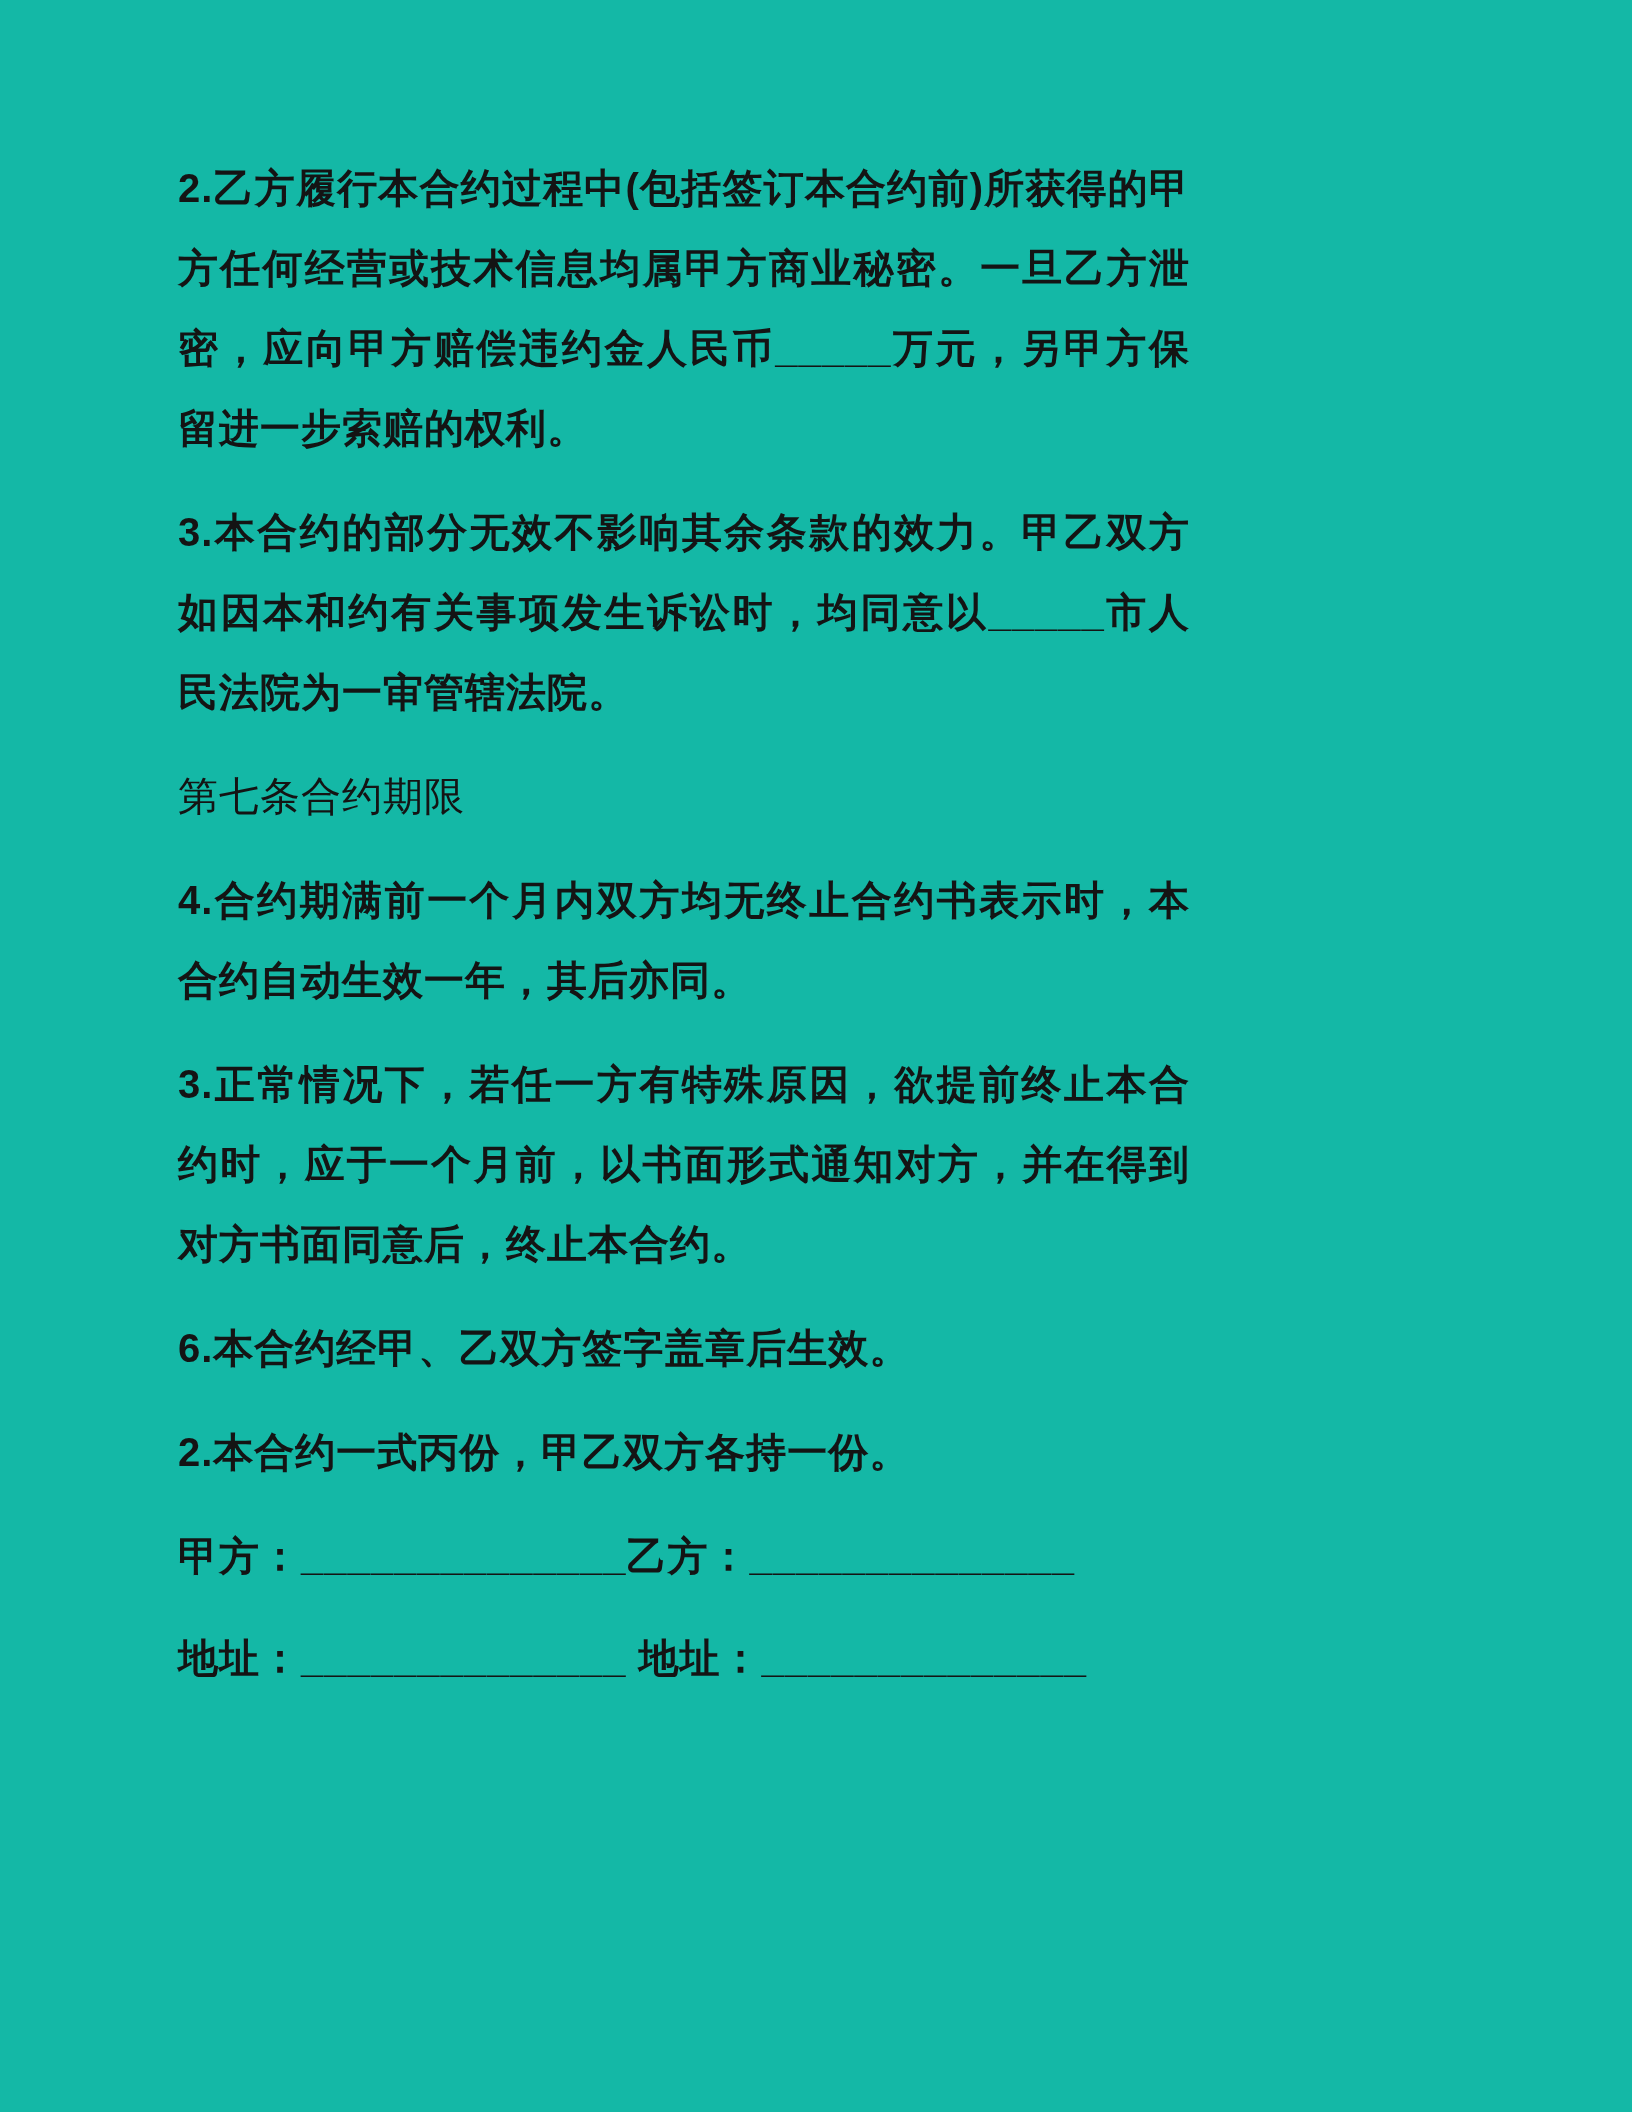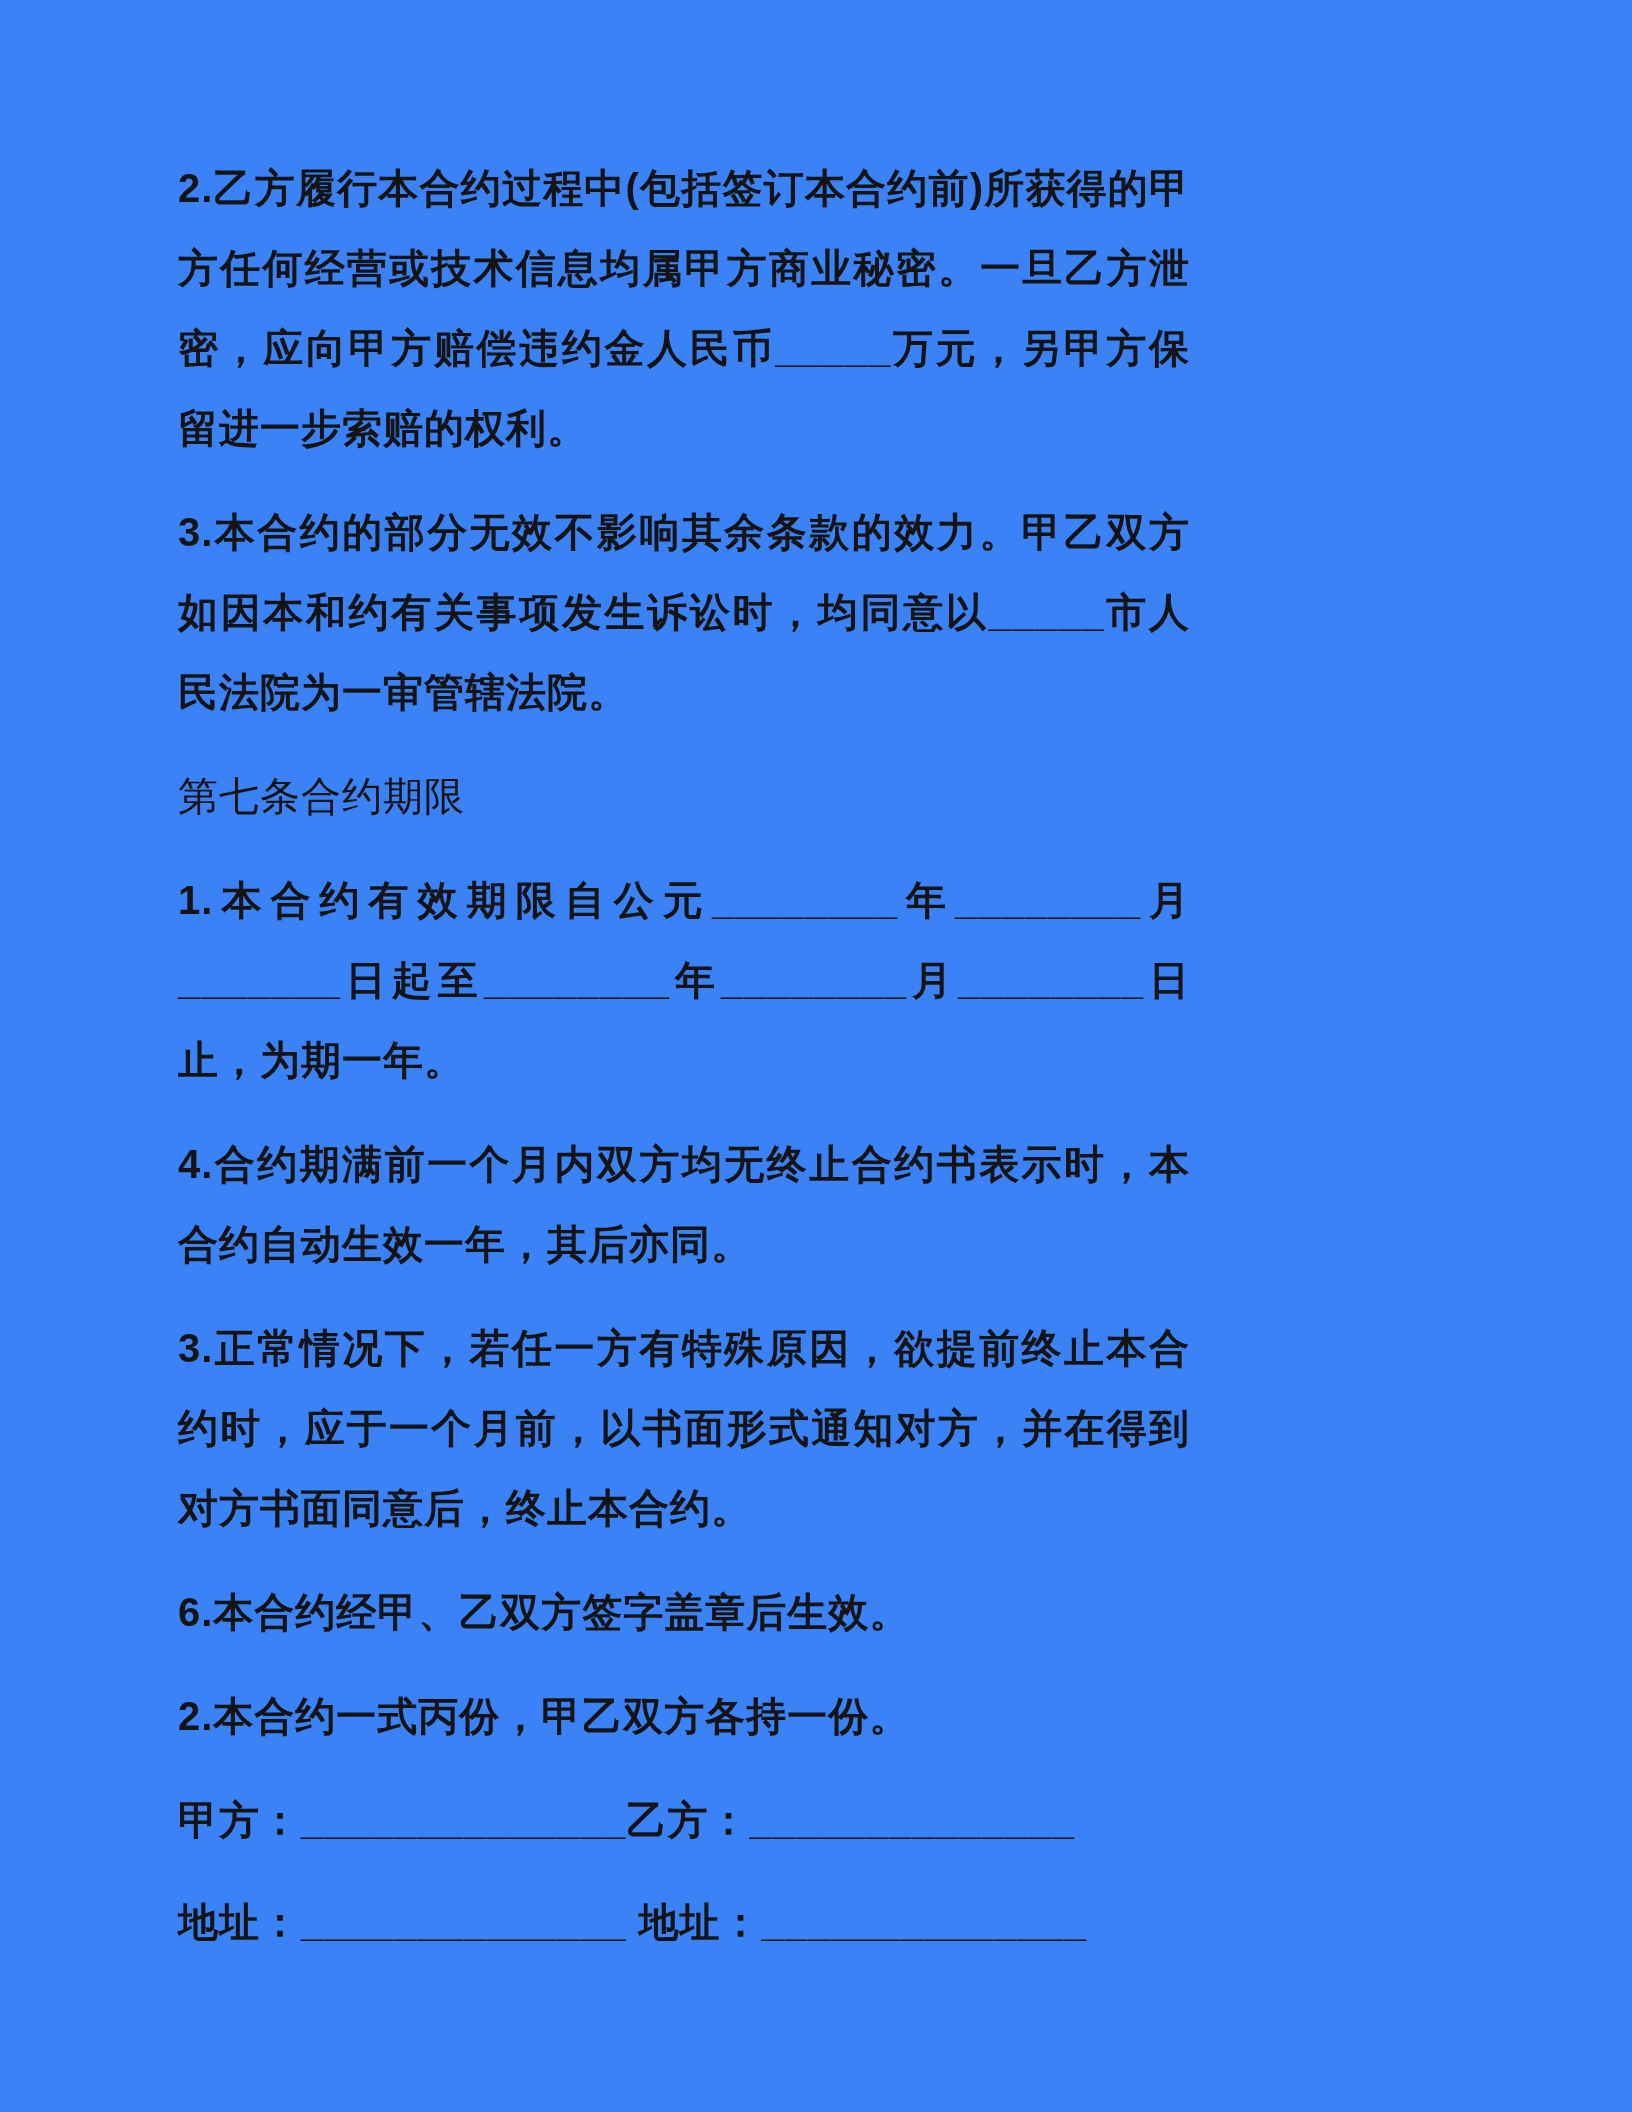--- a/index.html
+++ b/index.html
@@ -8,21 +8,21 @@
   }
   body {
     width: 1632px;
     height: 2112px;
     position: relative;
     font-family: "Liberation Sans", "DejaVu Sans", sans-serif;
   }
   .page {
     position: absolute;
     inset: 0;
-    background: #3b82f6;
+    background: #14b8a6;
     overflow: hidden;
   }
   .content {
     position: absolute;
     left: 178px;
     top: 148px;
     width: 1012px;
     color: #141414;
     font-size: 40px;
     line-height: 80px;
@@ -48,21 +48,20 @@
 
 <div class="page">
   <div class="content">
 
     <p class="clause">2.乙方履行本合约过程中(包括签订本合约前)所获得的甲方任何经营或技术信息均属甲方商业秘密。一旦乙方泄密，应向甲方赔偿违约金人民币_____万元，另甲方保留进一步索赔的权利。</p>
 
     <p class="clause">3.本合约的部分无效不影响其余条款的效力。甲乙双方如因本和约有关事项发生诉讼时，均同意以_____市人民法院为一审管辖法院。</p>
 
     <p class="heading">第七条合约期限</p>
 
-    <p class="clause">1.本合约有效期限自公元________年________月_______日起至________年________月________日止，为期一年。</p>
 
     <p class="clause">4.合约期满前一个月内双方均无终止合约书表示时，本合约自动生效一年，其后亦同。</p>
 
     <p class="clause">3.正常情况下，若任一方有特殊原因，欲提前终止本合约时，应于一个月前，以书面形式通知对方，并在得到对方书面同意后，终止本合约。</p>
 
 
     <p class="clause">6.本合约经甲、乙双方签字盖章后生效。</p>
 
     <p class="clause">2.本合约一式丙份，甲乙双方各持一份。</p>
 

